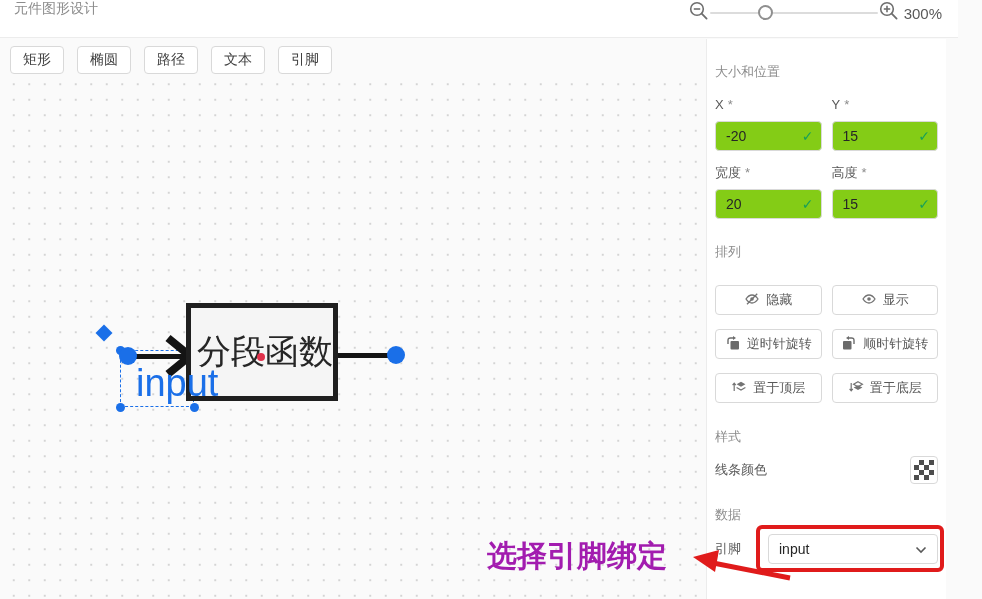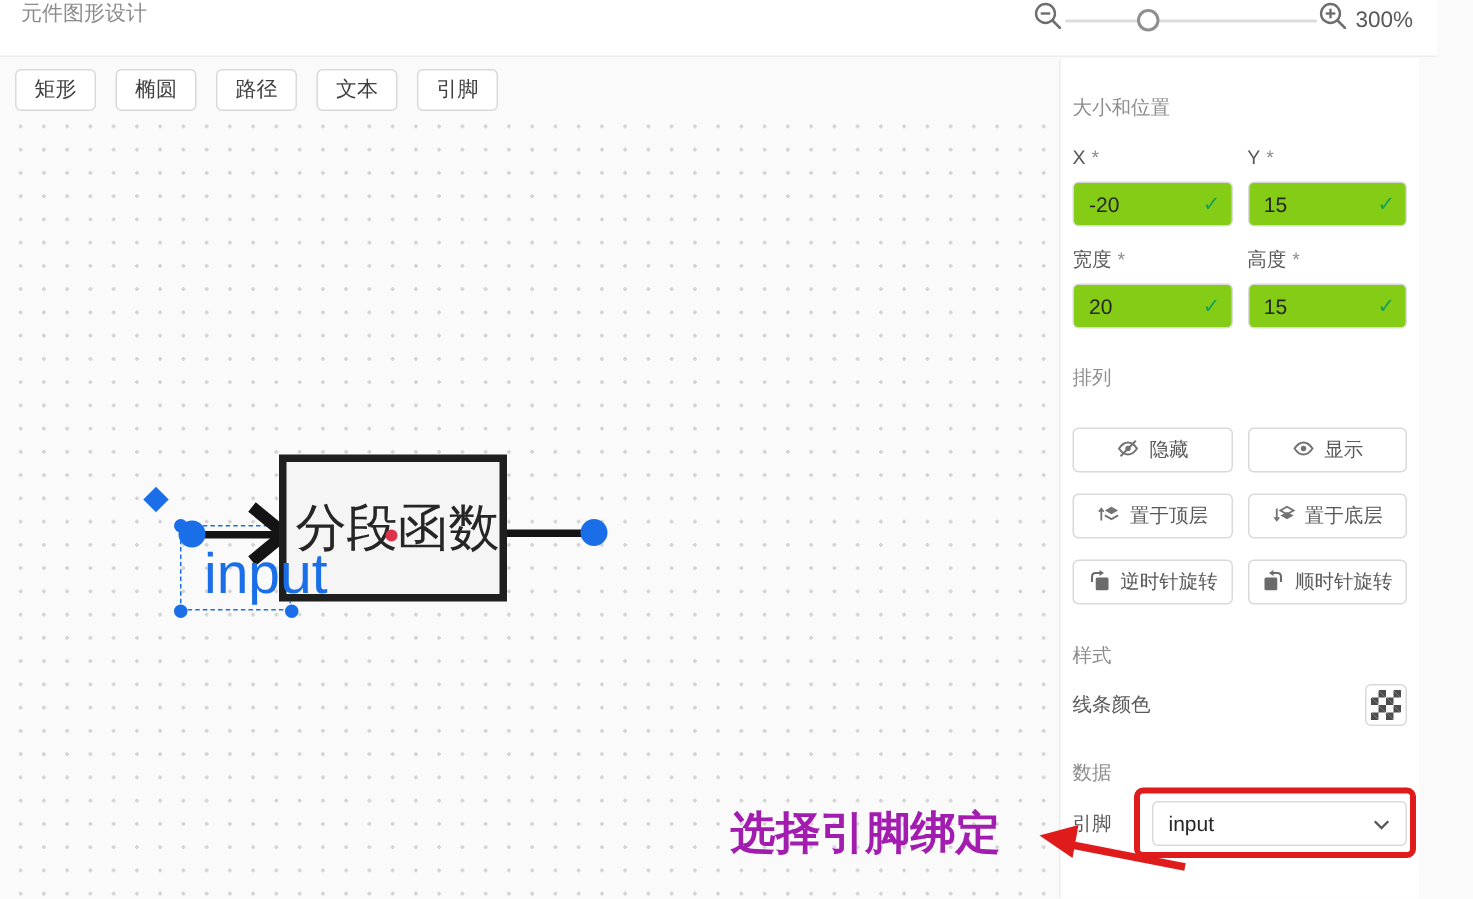--- a/index.html
+++ b/index.html
@@ -208,52 +208,52 @@
               <path d="M2 8c1.8-2.7 3.8-4 6-4s4.2 1.3 6 4c-1.8 2.7-3.8 4-6 4S3.8 10.7 2 8z" fill="none" stroke="#737373" stroke-width="1.3"></path>
               <circle cx="8" cy="8" r="1.8" fill="#737373"></circle>
             </svg></span>
         <span>显示</span>
       </button>
     </div>
 
     <div class="grid2 btn-row">
       <button class="arr-btn">
         <span><svg width="16" height="16" viewBox="0 0 16 16">
+              <rect x="5.5" y="6" width="8.5" height="8.5" rx="1" fill="#6b6b6b"></rect>
+              <path d="M3 9V5.5Q3 3 5.5 3H9" fill="none" stroke="#6b6b6b" stroke-width="1.4"></path>
+              <path d="M8 1l3 2-3 2z" fill="#6b6b6b"></path>
+            </svg></span>
+        <span>逆时针旋转</span>
+      </button>
+      <button class="arr-btn">
+        <span><svg width="16" height="16" viewBox="0 0 16 16">
+              <rect x="2" y="6" width="8.5" height="8.5" rx="1" fill="#6b6b6b"></rect>
+              <path d="M13 9V5.5Q13 3 10.5 3H7" fill="none" stroke="#6b6b6b" stroke-width="1.4"></path>
+              <path d="M8 1L5 3l3 2z" fill="#6b6b6b"></path>
+            </svg></span>
+        <span>顺时针旋转</span>
+      </button>
+    </div>
+
+    <div class="grid2 btn-row">
+      <button class="arr-btn">
+        <span><svg width="16" height="16" viewBox="0 0 16 16">
               <path d="M3.2 12V4.5M1.6 6.2L3.2 4.2l1.6 2" fill="none" stroke="#737373" stroke-width="1.2"></path>
               <path d="M10 2.8l4.4 2.5L10 7.8 5.6 5.3z" fill="#737373"></path>
               <path d="M5.6 8.6l4.4 2.5 4.4-2.5" fill="none" stroke="#737373" stroke-width="1.2"></path>
             </svg></span>
         <span>置于顶层</span>
       </button>
       <button class="arr-btn">
         <span><svg width="16" height="16" viewBox="0 0 16 16">
               <path d="M3.2 4v7.5M1.6 9.8l1.6 2 1.6-2" fill="none" stroke="#737373" stroke-width="1.2"></path>
               <path d="M10 2.8l4.4 2.5L10 7.8 5.6 5.3z" fill="none" stroke="#737373" stroke-width="1.2"></path>
               <path d="M5.6 8.6l4.4 2.5 4.4-2.5-4.4-2.3z" fill="#737373"></path>
             </svg></span>
         <span>置于底层</span>
-      </button>
-    </div>
-
-    <div class="grid2 btn-row">
-      <button class="arr-btn">
-        <span><svg width="16" height="16" viewBox="0 0 16 16">
-              <rect x="5.5" y="6" width="8.5" height="8.5" rx="1" fill="#6b6b6b"></rect>
-              <path d="M3 9V5.5Q3 3 5.5 3H9" fill="none" stroke="#6b6b6b" stroke-width="1.4"></path>
-              <path d="M8 1l3 2-3 2z" fill="#6b6b6b"></path>
-            </svg></span>
-        <span>逆时针旋转</span>
-      </button>
-      <button class="arr-btn">
-        <span><svg width="16" height="16" viewBox="0 0 16 16">
-              <rect x="2" y="6" width="8.5" height="8.5" rx="1" fill="#6b6b6b"></rect>
-              <path d="M13 9V5.5Q13 3 10.5 3H7" fill="none" stroke="#6b6b6b" stroke-width="1.4"></path>
-              <path d="M8 1L5 3l3 2z" fill="#6b6b6b"></path>
-            </svg></span>
-        <span>顺时针旋转</span>
       </button>
     </div>
 
     <div class="section-title t-style">样式</div>
 
     <div class="style-row sr1">
       <span class="style-label">线条颜色</span>
       <button class="swatch">
         <span class="swatch-inner checker"></span>
       </button>

